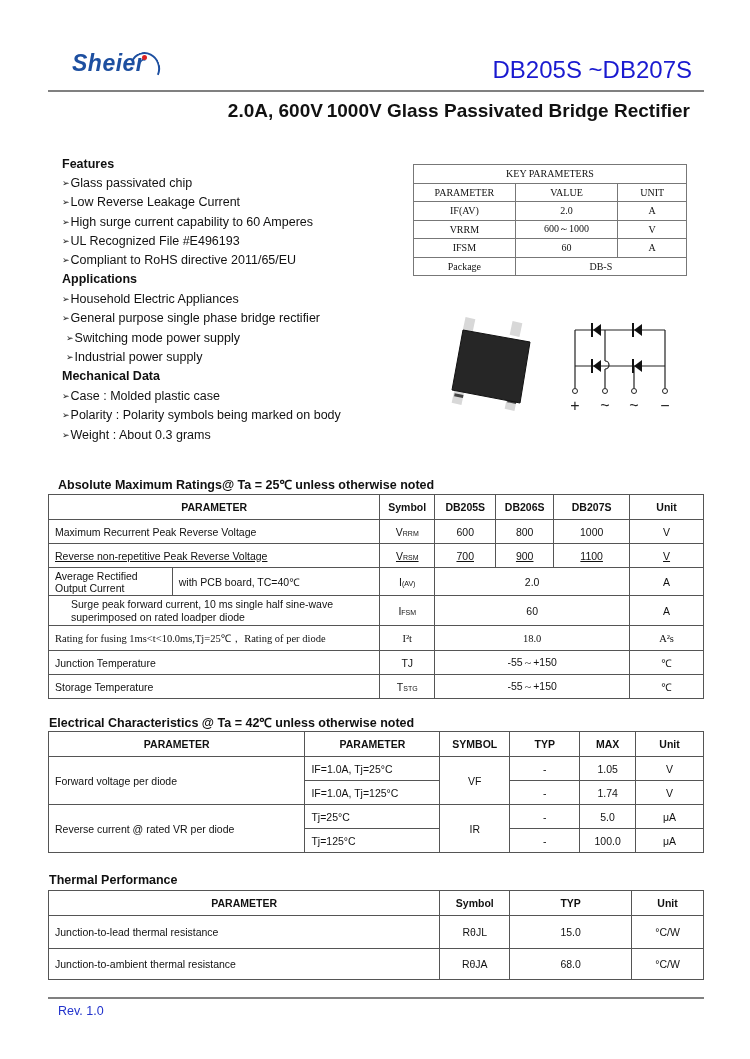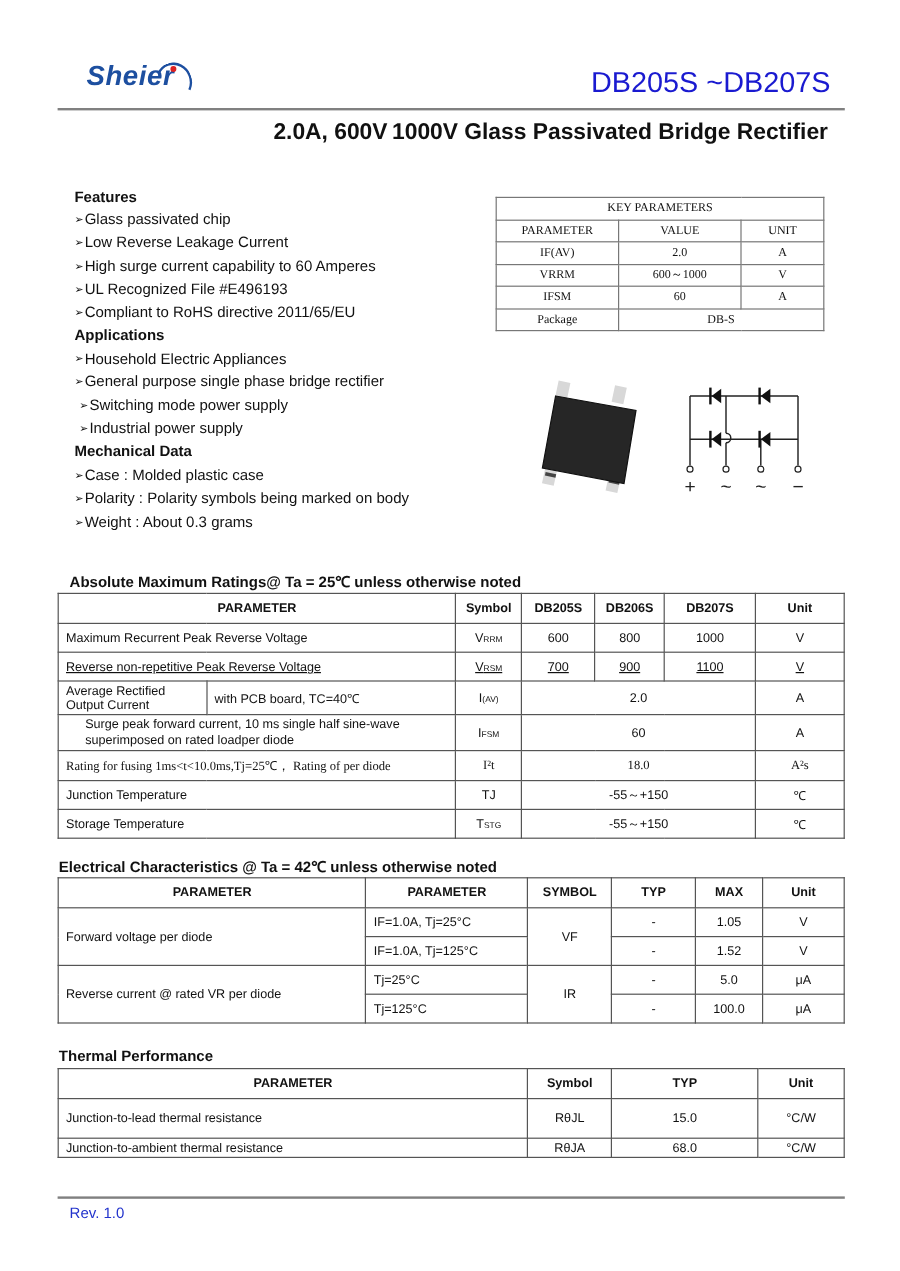--- a/index.html
+++ b/index.html
@@ -230,21 +230,21 @@
     <td rowspan="2">Forward voltage per diode</td>
     <td>IF=1.0A, Tj=25°C</td>
     <td rowspan="2" class="c">VF</td>
     <td class="c">-</td>
     <td class="c">1.05</td>
     <td class="c">V</td>
   </tr>
   <tr style="height:24px;">
     <td>IF=1.0A, Tj=125°C</td>
     <td class="c">-</td>
-    <td class="c">1.52</td>
+    <td class="c">1.74</td>
     <td class="c">V</td>
   </tr>
   <tr style="height:24px;">
     <td rowspan="2">Reverse current @ rated VR per diode</td>
     <td>Tj=25°C</td>
     <td rowspan="2" class="c">IR</td>
     <td class="c">-</td>
     <td class="c">5.0</td>
     <td class="c">μA</td>
   </tr>
@@ -271,21 +271,21 @@
     <th>Symbol</th>
     <th>TYP</th>
     <th>Unit</th>
   </tr>
   <tr style="height:33px;padding-left:24px;">
     <td>Junction-to-lead thermal resistance</td>
     <td class="c">RθJL</td>
     <td class="c">15.0</td>
     <td class="c">°C/W</td>
   </tr>
-  <tr style="height:16px;">
+  <tr style="height:31px;">
     <td>Junction-to-ambient thermal resistance</td>
     <td class="c">RθJA</td>
     <td class="c">68.0</td>
     <td class="c">°C/W</td>
   </tr>
 </tbody>
   </table>
 
 <div class="abs hrule" style="top:997px;"></div>
 <div class="abs rev">Rev. 1.0</div>

